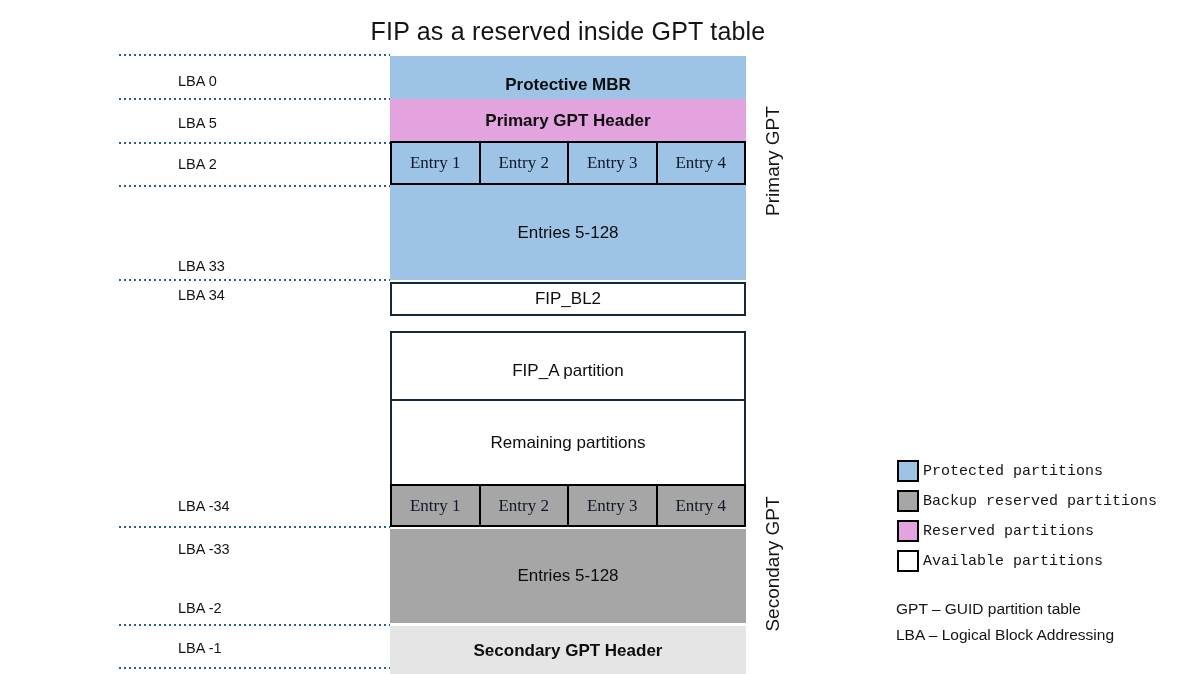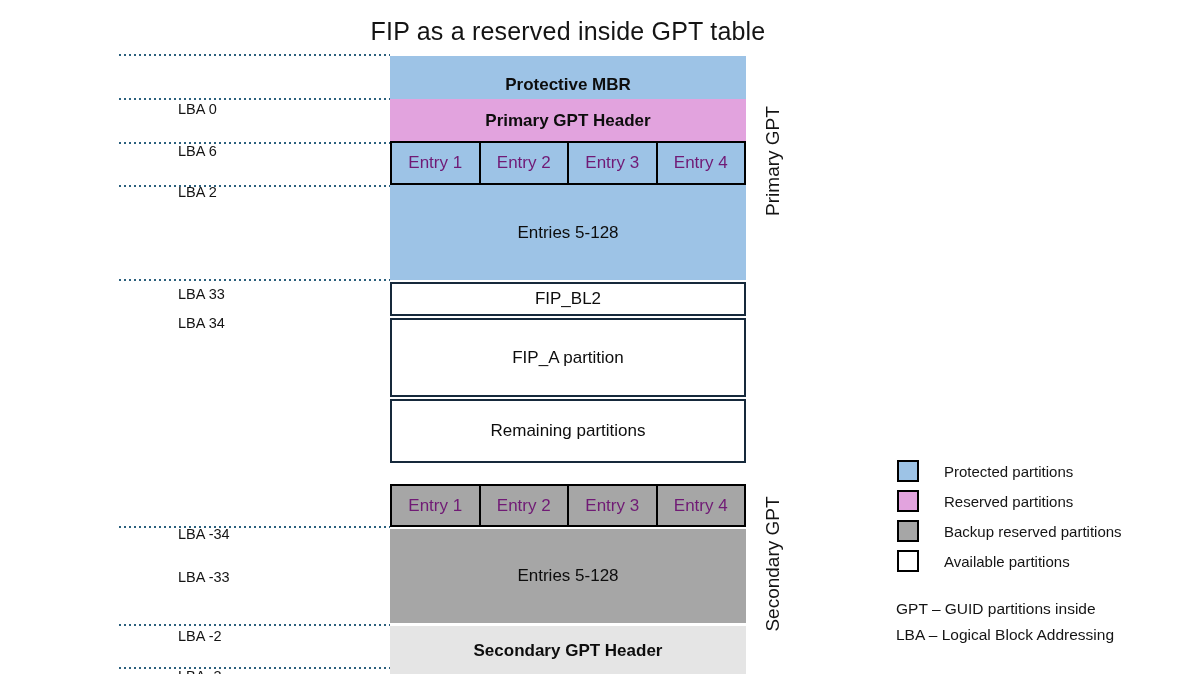--- a/index.html
+++ b/index.html
@@ -25,21 +25,20 @@
     position: absolute;
     left: 119px; width: 271px; height: 2px;
     background: repeating-linear-gradient(90deg, #2b607d 0 2px, transparent 2px 5px);
   }
   .lba {
     position: absolute;
     left: 178px;
     font-size: 14.5px;
     color: #141414;
     white-space: nowrap;
-    margin-top: 28px;
   }
   .block {
     position: absolute;
     left: 390px; width: 356px;
     display: flex; align-items: center; justify-content: center;
     font-size: 17px;
     color: #0d0d0d;
     text-align: center;
   }
   .block.bold { font-weight: 700; }
@@ -48,40 +47,42 @@
     position: absolute;
     left: 390px; width: 356px;
     display: flex;
   }
   .entry-cell {
     flex: 1 1 0;
     border: 2px solid #000000;
     margin-left: -2px;
     display: flex; align-items: center; justify-content: center;
     font-size: 17px;
-    color: #701a75;
+    color: #0f172a;
+    font-family: Liberation Serif, serif;
   }
   .entry-cell:first-child { margin-left: 0; }
   .side-label {
     position: absolute;
     height: 22px;
     display: flex; align-items: center; justify-content: center;
     transform: rotate(-90deg);
     font-size: 19px;
     color: #141414;
     white-space: nowrap;
   }
   .legend {
     position: absolute;
     left: 897px; top: 460px;
     display: flex; flex-direction: column; gap: 8px;
   }
   .legend-item {
-    display: flex; align-items: center; gap: 25px;
+    display: flex; align-items: center; gap: 4px;
     height: 22px;
+    font-family: Liberation Mono, monospace;
   }
   .legend-swatch {
     width: 22px; height: 22px;
     border: 2px solid #000000;
     flex: 0 0 auto;
   }
   .legend-label { font-size: 15px; color: #141414; white-space: nowrap; }
   .abbr {
     position: absolute;
     left: 896px;
@@ -100,47 +101,47 @@
   <div class="dotted" style="top:54px"></div>
   <div class="dotted" style="top:98px"></div>
   <div class="dotted" style="top:142px"></div>
   <div class="dotted" style="top:185px"></div>
   <div class="dotted" style="top:279px"></div>
   <div class="dotted" style="top:526px"></div>
   <div class="dotted" style="top:624px"></div>
   <div class="dotted" style="top:667px"></div>
 
   <div class="lba" style="top:73px">LBA 0</div>
-  <div class="lba" style="top:115px">LBA 6</div>
+  <div class="lba" style="top:115px">LBA 5</div>
   <div class="lba" style="top:156px">LBA 2</div>
   <div class="lba" style="top:258px">LBA 33</div>
   <div class="lba" style="top:287px">LBA 34</div>
   <div class="lba" style="top:498px">LBA -34</div>
   <div class="lba" style="top:541px">LBA -33</div>
   <div class="lba" style="top:600px">LBA -2</div>
-  <div class="lba" style="top:640px">LBA -3</div>
+  <div class="lba" style="top:640px">LBA -1</div>
 
   <div class="block bold" style="top: 56px; height: 57px; background: rgb(157, 195, 230);">Protective MBR</div>
 
   <div class="block bold" style="top: 99px; height: 43px; background: rgb(226, 163, 222);">Primary GPT Header</div>
 
   <div class="entry-row" style="top:141px;height:44px">
     <div class="entry-cell" style="background: rgb(157, 195, 230);">Entry 1</div>
     <div class="entry-cell" style="background: rgb(157, 195, 230);">Entry 2</div>
     <div class="entry-cell" style="background: rgb(157, 195, 230);">Entry 3</div>
     <div class="entry-cell" style="background: rgb(157, 195, 230);">Entry 4</div>
   </div>
 
   <div class="block" style="top: 185px; height: 95px; background: rgb(157, 195, 230);">Entries 5-128</div>
 
   <div class="block outlined" style="top:282px;height:34px">FIP_BL2</div>
 
-  <div class="block outlined" style="top:318px;height:79px">FIP_A partition</div>
+  <div class="block outlined" style="top:331px;height:79px">FIP_A partition</div>
 
-  <div class="block outlined" style="top:399px;height:64px">Remaining partitions</div>
+  <div class="block outlined" style="top:399px;height:87px">Remaining partitions</div>
 
   <div class="entry-row" style="top:484px;height:43px">
     <div class="entry-cell" style="background: rgb(166, 166, 166);">Entry 1</div>
     <div class="entry-cell" style="background: rgb(166, 166, 166);">Entry 2</div>
     <div class="entry-cell" style="background: rgb(166, 166, 166);">Entry 3</div>
     <div class="entry-cell" style="background: rgb(166, 166, 166);">Entry 4</div>
   </div>
 
   <div class="block" style="top: 529px; height: 94px; background: rgb(166, 166, 166);">Entries 5-128</div>
 
@@ -148,29 +149,29 @@
 
   <div class="side-label" style="left:703px;top:150px;width:140px">Primary GPT</div>
   <div class="side-label" style="left:683px;top:553px;width:180px">Secondary GPT</div>
 
   <div class="legend">
     <div class="legend-item">
       <div class="legend-swatch" style="background: rgb(157, 195, 230);"></div>
       <div class="legend-label">Protected partitions</div>
     </div>
     <div class="legend-item">
+      <div class="legend-swatch" style="background: rgb(166, 166, 166);"></div>
+      <div class="legend-label">Backup reserved partitions</div>
+    </div>
+    <div class="legend-item">
       <div class="legend-swatch" style="background: rgb(226, 163, 222);"></div>
       <div class="legend-label">Reserved partitions</div>
-    </div>
-    <div class="legend-item">
-      <div class="legend-swatch" style="background: rgb(166, 166, 166);"></div>
-      <div class="legend-label">Backup reserved partitions</div>
     </div>
     <div class="legend-item">
       <div class="legend-swatch" style="background: rgb(255, 255, 255);"></div>
       <div class="legend-label">Available partitions</div>
     </div>
   </div>
 
-  <div class="abbr" style="top:600px">GPT – GUID partitions inside</div>
+  <div class="abbr" style="top:600px">GPT – GUID partition table</div>
   <div class="abbr" style="top:626px">LBA – Logical Block Addressing</div>
 
 </div>
 
 </body></html>

